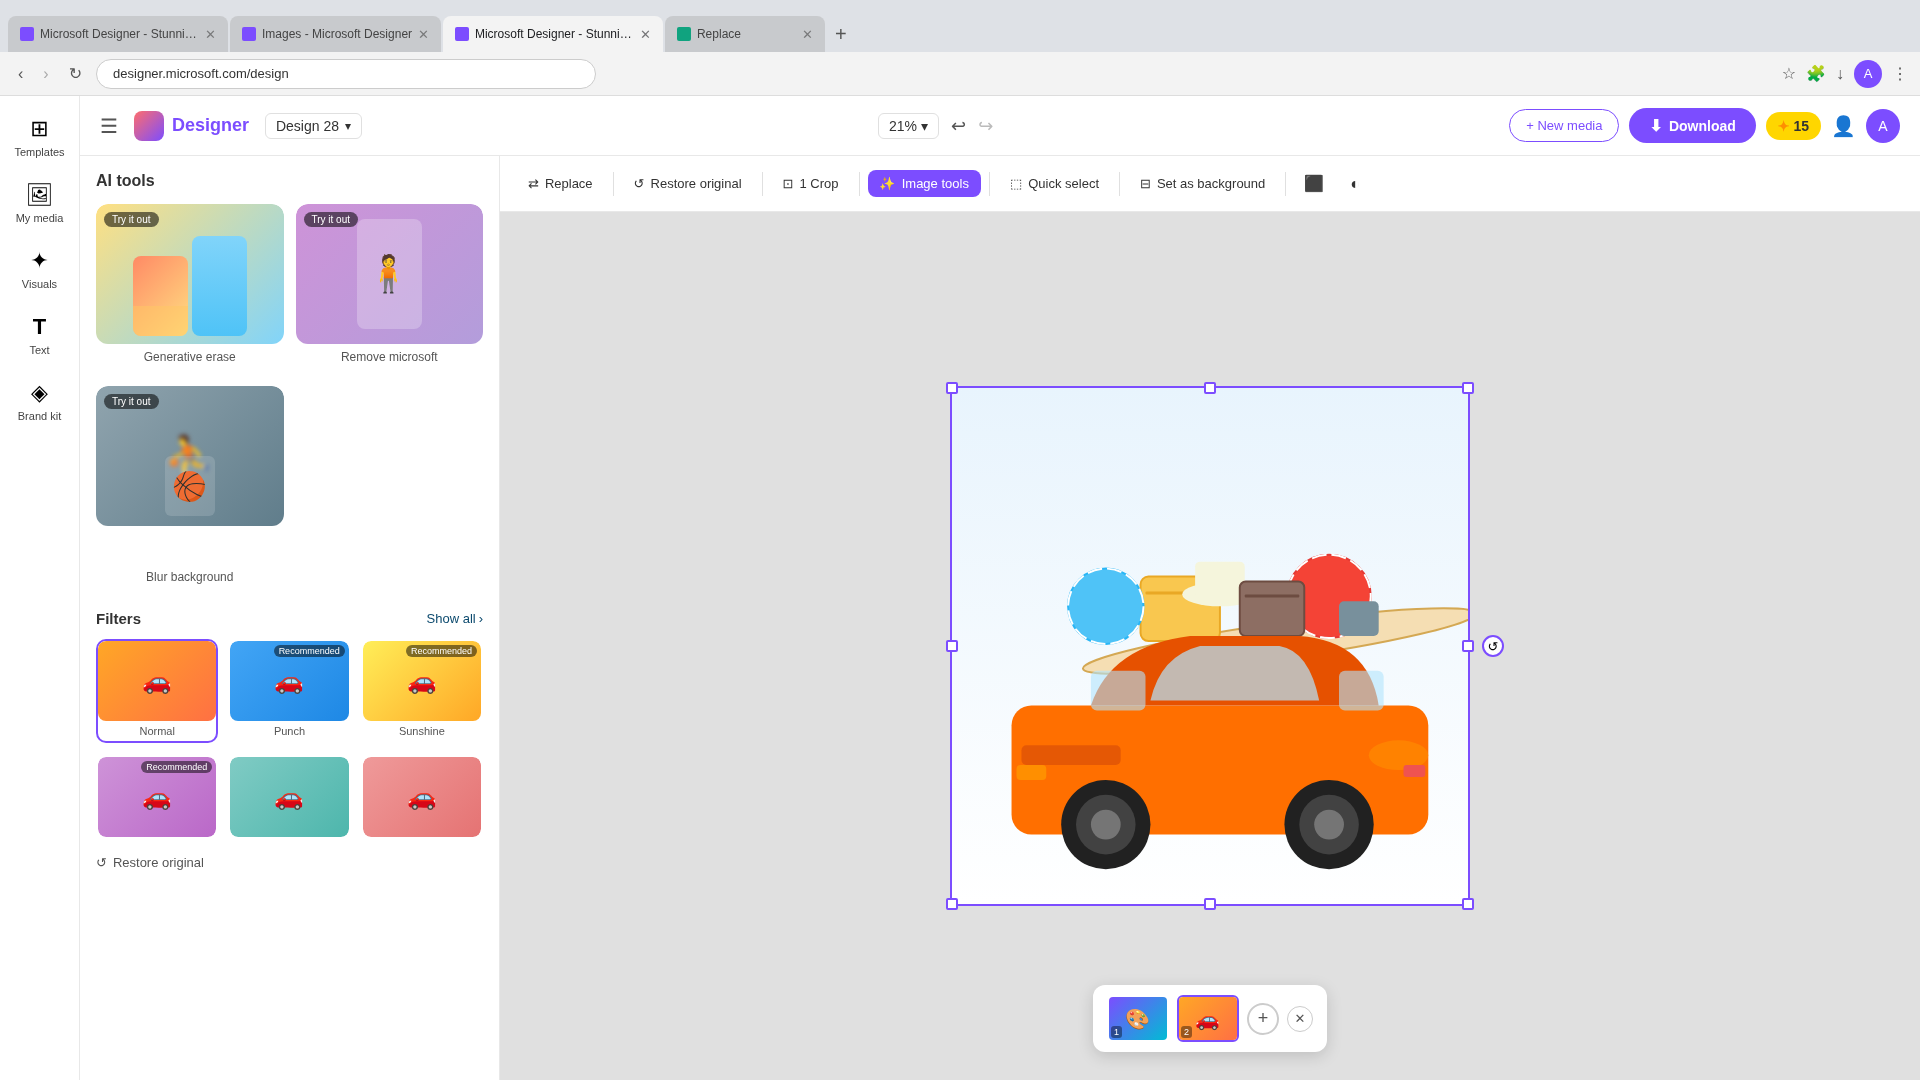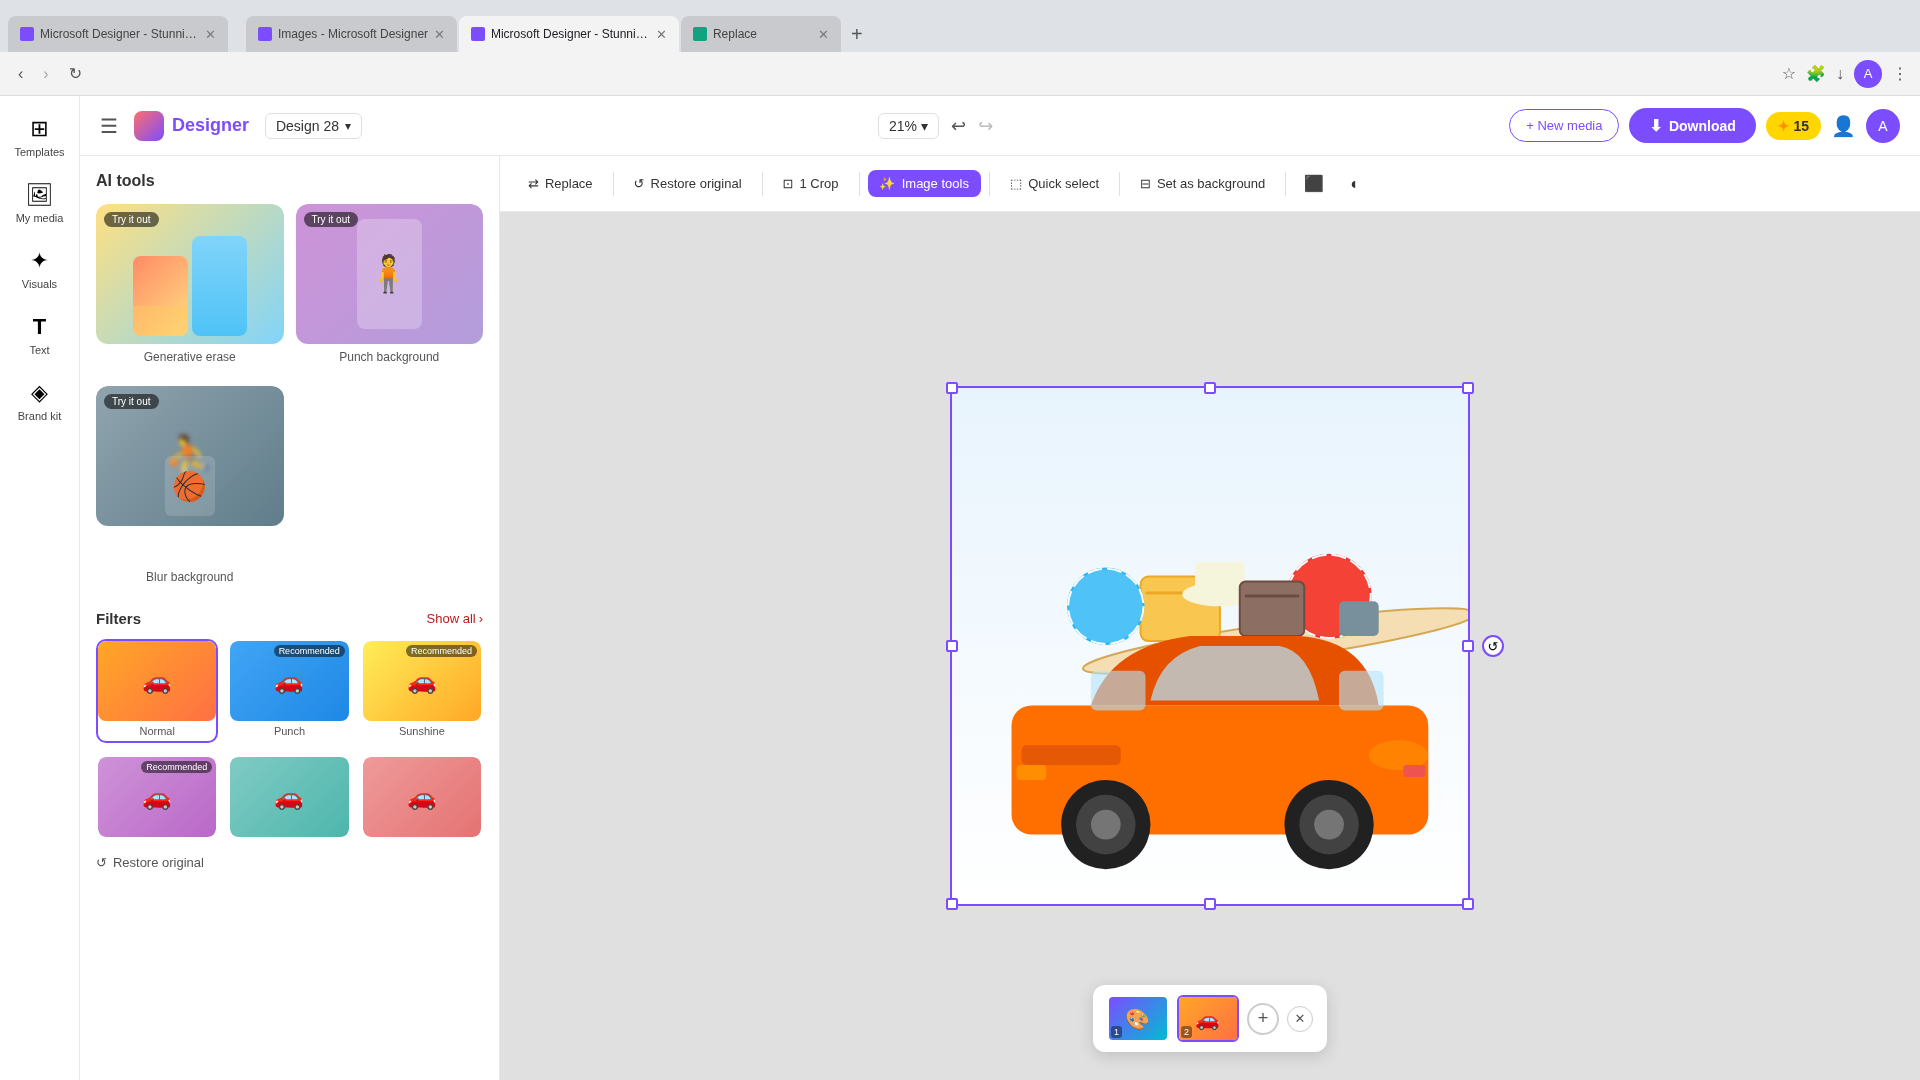--- a/index.html
+++ b/index.html
@@ -26,21 +26,21 @@
 
   <div class="browser-row" style="background:#dee1e6; height:52px; display:flex; align-items:flex-end; padding:0 8px;">
     <div style="display:flex; align-items:flex-end; gap:2px;">
 
       <div class="tab inactive" style="display:flex;align-items:center;gap:6px;padding:0 12px;height:36px;border-radius:8px 8px 0 0;background:#c8cacd;font-size:12px;color:#444;min-width:200px;max-width:220px;">
         <span style="width:14px;height:14px;border-radius:2px;background:#7c4dff;flex-shrink:0;"></span>
         <span style="overflow:hidden;text-overflow:ellipsis;white-space:nowrap;flex:1;">Microsoft Designer - Stunning...</span>
         <span style="opacity:0.6;font-size:13px;">✕</span>
       </div>
 
-      <div class="tab inactive" style="display:flex;align-items:center;gap:6px;padding:0 12px;height:36px;border-radius:8px 8px 0 0;background:#c8cacd;font-size:12px;color:#444;min-width:200px;max-width:220px;margin-left:16px;">
+      <div class="tab inactive" style="display:flex;align-items:center;gap:6px;padding:0 12px;height:36px;border-radius:8px 8px 0 0;background:#c8cacd;font-size:12px;color:#444;min-width:200px;max-width:220px;">
         <span style="width:14px;height:14px;border-radius:2px;background:#7c4dff;flex-shrink:0;"></span>
         <span style="overflow:hidden;text-overflow:ellipsis;white-space:nowrap;flex:1;">Images - Microsoft Designer</span>
         <span style="opacity:0.6;font-size:13px;">✕</span>
       </div>
 
       <div class="tab active" style="display:flex;align-items:center;gap:6px;padding:0 12px;height:36px;border-radius:8px 8px 0 0;background:#f3f3f3;font-size:12px;color:#202124;min-width:200px;max-width:220px;font-weight:500;">
         <span style="width:14px;height:14px;border-radius:2px;background:#7c4dff;flex-shrink:0;"></span>
         <span style="overflow:hidden;text-overflow:ellipsis;white-space:nowrap;flex:1;">Microsoft Designer - Stunning...</span>
         <span style="opacity:0.6;font-size:13px;">✕</span>
       </div>
@@ -52,20 +52,23 @@
       </div>
 
       <button style="background:none;border:none;cursor:pointer;font-size:20px;color:#555;padding:0 8px;height:36px;">+</button>
     </div>
   </div>
 
   <div style="background:#f3f3f3; height:44px; display:flex; align-items:center; padding:0 12px; gap:8px; border-bottom:1px solid #ddd;">
     <button style="background:none;border:none;cursor:pointer;font-size:16px;color:#555;padding:4px 6px;border-radius:4px;">‹</button>
     <button style="background:none;border:none;cursor:pointer;font-size:16px;color:#aaa;padding:4px 6px;border-radius:4px;">›</button>
     <button style="background:none;border:none;cursor:pointer;font-size:16px;color:#555;padding:4px 6px;border-radius:4px;">↻</button>
+    <div style="flex:1;max-width:500px;">
+      <input type="text" value="designer.microsoft.com/design" style="width: 100%; height: 30px; border: 1px solid rgb(204, 204, 204); border-radius: 15px; padding: 0px 16px; font-size: 13px; background: rgb(255, 255, 255); color: rgb(51, 51, 51);">
+    </div>
     <div style="display:flex;gap:10px;align-items:center;margin-left:auto;">
       <span style="font-size:16px;color:#555;cursor:pointer;">☆</span>
       <span style="font-size:16px;color:#555;cursor:pointer;">🧩</span>
       <span style="font-size:16px;color:#555;cursor:pointer;">↓</span>
       <span style="width:28px;height:28px;border-radius:50%;background:#7c4dff;display:inline-flex;align-items:center;justify-content:center;color:#fff;font-size:13px;cursor:pointer;">A</span>
       <span style="font-size:16px;color:#555;cursor:pointer;">⋮</span>
     </div>
   </div>
 
   <div class="app-body">
@@ -148,41 +151,41 @@
               <div style="font-size:12px;color:#555;text-align:center;padding:6px 4px;">Generative erase</div>
             </div>
 
             <div style="cursor:pointer;border-radius:12px;overflow:hidden;">
               <div style="position:relative;height:140px;border-radius:12px;overflow:hidden;">
                 <div style="width:100%;height:100%;background:linear-gradient(135deg,#ce93d8,#b39ddb);display:flex;align-items:center;justify-content:center;">
                   <div style="width:65px;height:110px;background:rgba(255,255,255,0.25);border-radius:8px;display:flex;align-items:center;justify-content:center;font-size:36px;">🧍</div>
                 </div>
                 <div style="position:absolute;top:8px;left:8px;background:rgba(0,0,0,0.55);color:#fff;font-size:10px;padding:2px 8px;border-radius:10px;">Try it out</div>
               </div>
-              <div style="font-size:12px;color:#555;text-align:center;padding:6px 4px;">Punch background</div>
+              <div style="font-size:12px;color:#555;text-align:center;padding:6px 4px;">Remove microsoft</div>
             </div>
           </div>
 
           <div style="display:grid;grid-template-columns:1fr 1fr;gap:12px;margin-bottom:20px;">
             <div style="cursor:pointer;border-radius:12px;overflow:hidden;">
               <div style="position:relative;height:140px;border-radius:12px;overflow:hidden;">
                 <div style="width:100%;height:100%;background:linear-gradient(135deg,#90a4ae,#607d8b);display:flex;align-items:center;justify-content:center;">
                   <div style="font-size:40px;filter:blur(2px);">⛹</div>
                   <div style="position:absolute;bottom:10px;left:50%;transform:translateX(-50%);width:50px;height:60px;background:rgba(255,255,255,0.15);border-radius:6px;display:flex;align-items:center;justify-content:center;font-size:28px;">🏀</div>
                 </div>
                 <div style="position:absolute;top:8px;left:8px;background:rgba(0,0,0,0.55);color:#fff;font-size:10px;padding:2px 8px;border-radius:10px;">Try it out</div>
               </div>
               <div style="font-size:12px;color:#555;text-align:center;padding:6px 4px;margin-top:38px;">Blur background</div>
             </div>
             <div></div>
           </div>
 
           <div style="display:flex;align-items:center;justify-content:space-between;margin-bottom:12px;">
             <h4 style="font-size:15px;font-weight:600;color:#333;">Filters</h4>
-            <span style="font-size:13px;color:#b91c1c;cursor:pointer;display:flex;align-items:center;gap:3px;">
+            <span style="font-size:13px;color:#0c4a6e;cursor:pointer;display:flex;align-items:center;gap:3px;">
               <span>Show all</span>
               <span>›</span>
             </span>
           </div>
 
           <div style="display:grid;grid-template-columns:1fr 1fr 1fr;gap:10px;margin-bottom:12px;">
 
             <div style="border-radius:10px;overflow:hidden;cursor:pointer;border:2px solid #7c4dff;">
               <div style="width:100%;height:80px;background:linear-gradient(135deg,#ffa726,#ff7043);border-radius:8px;display:flex;align-items:center;justify-content:center;font-size:24px;">🚗</div>
               <div style="font-size:11px;color:#555;text-align:center;padding:4px;">Normal</div>

